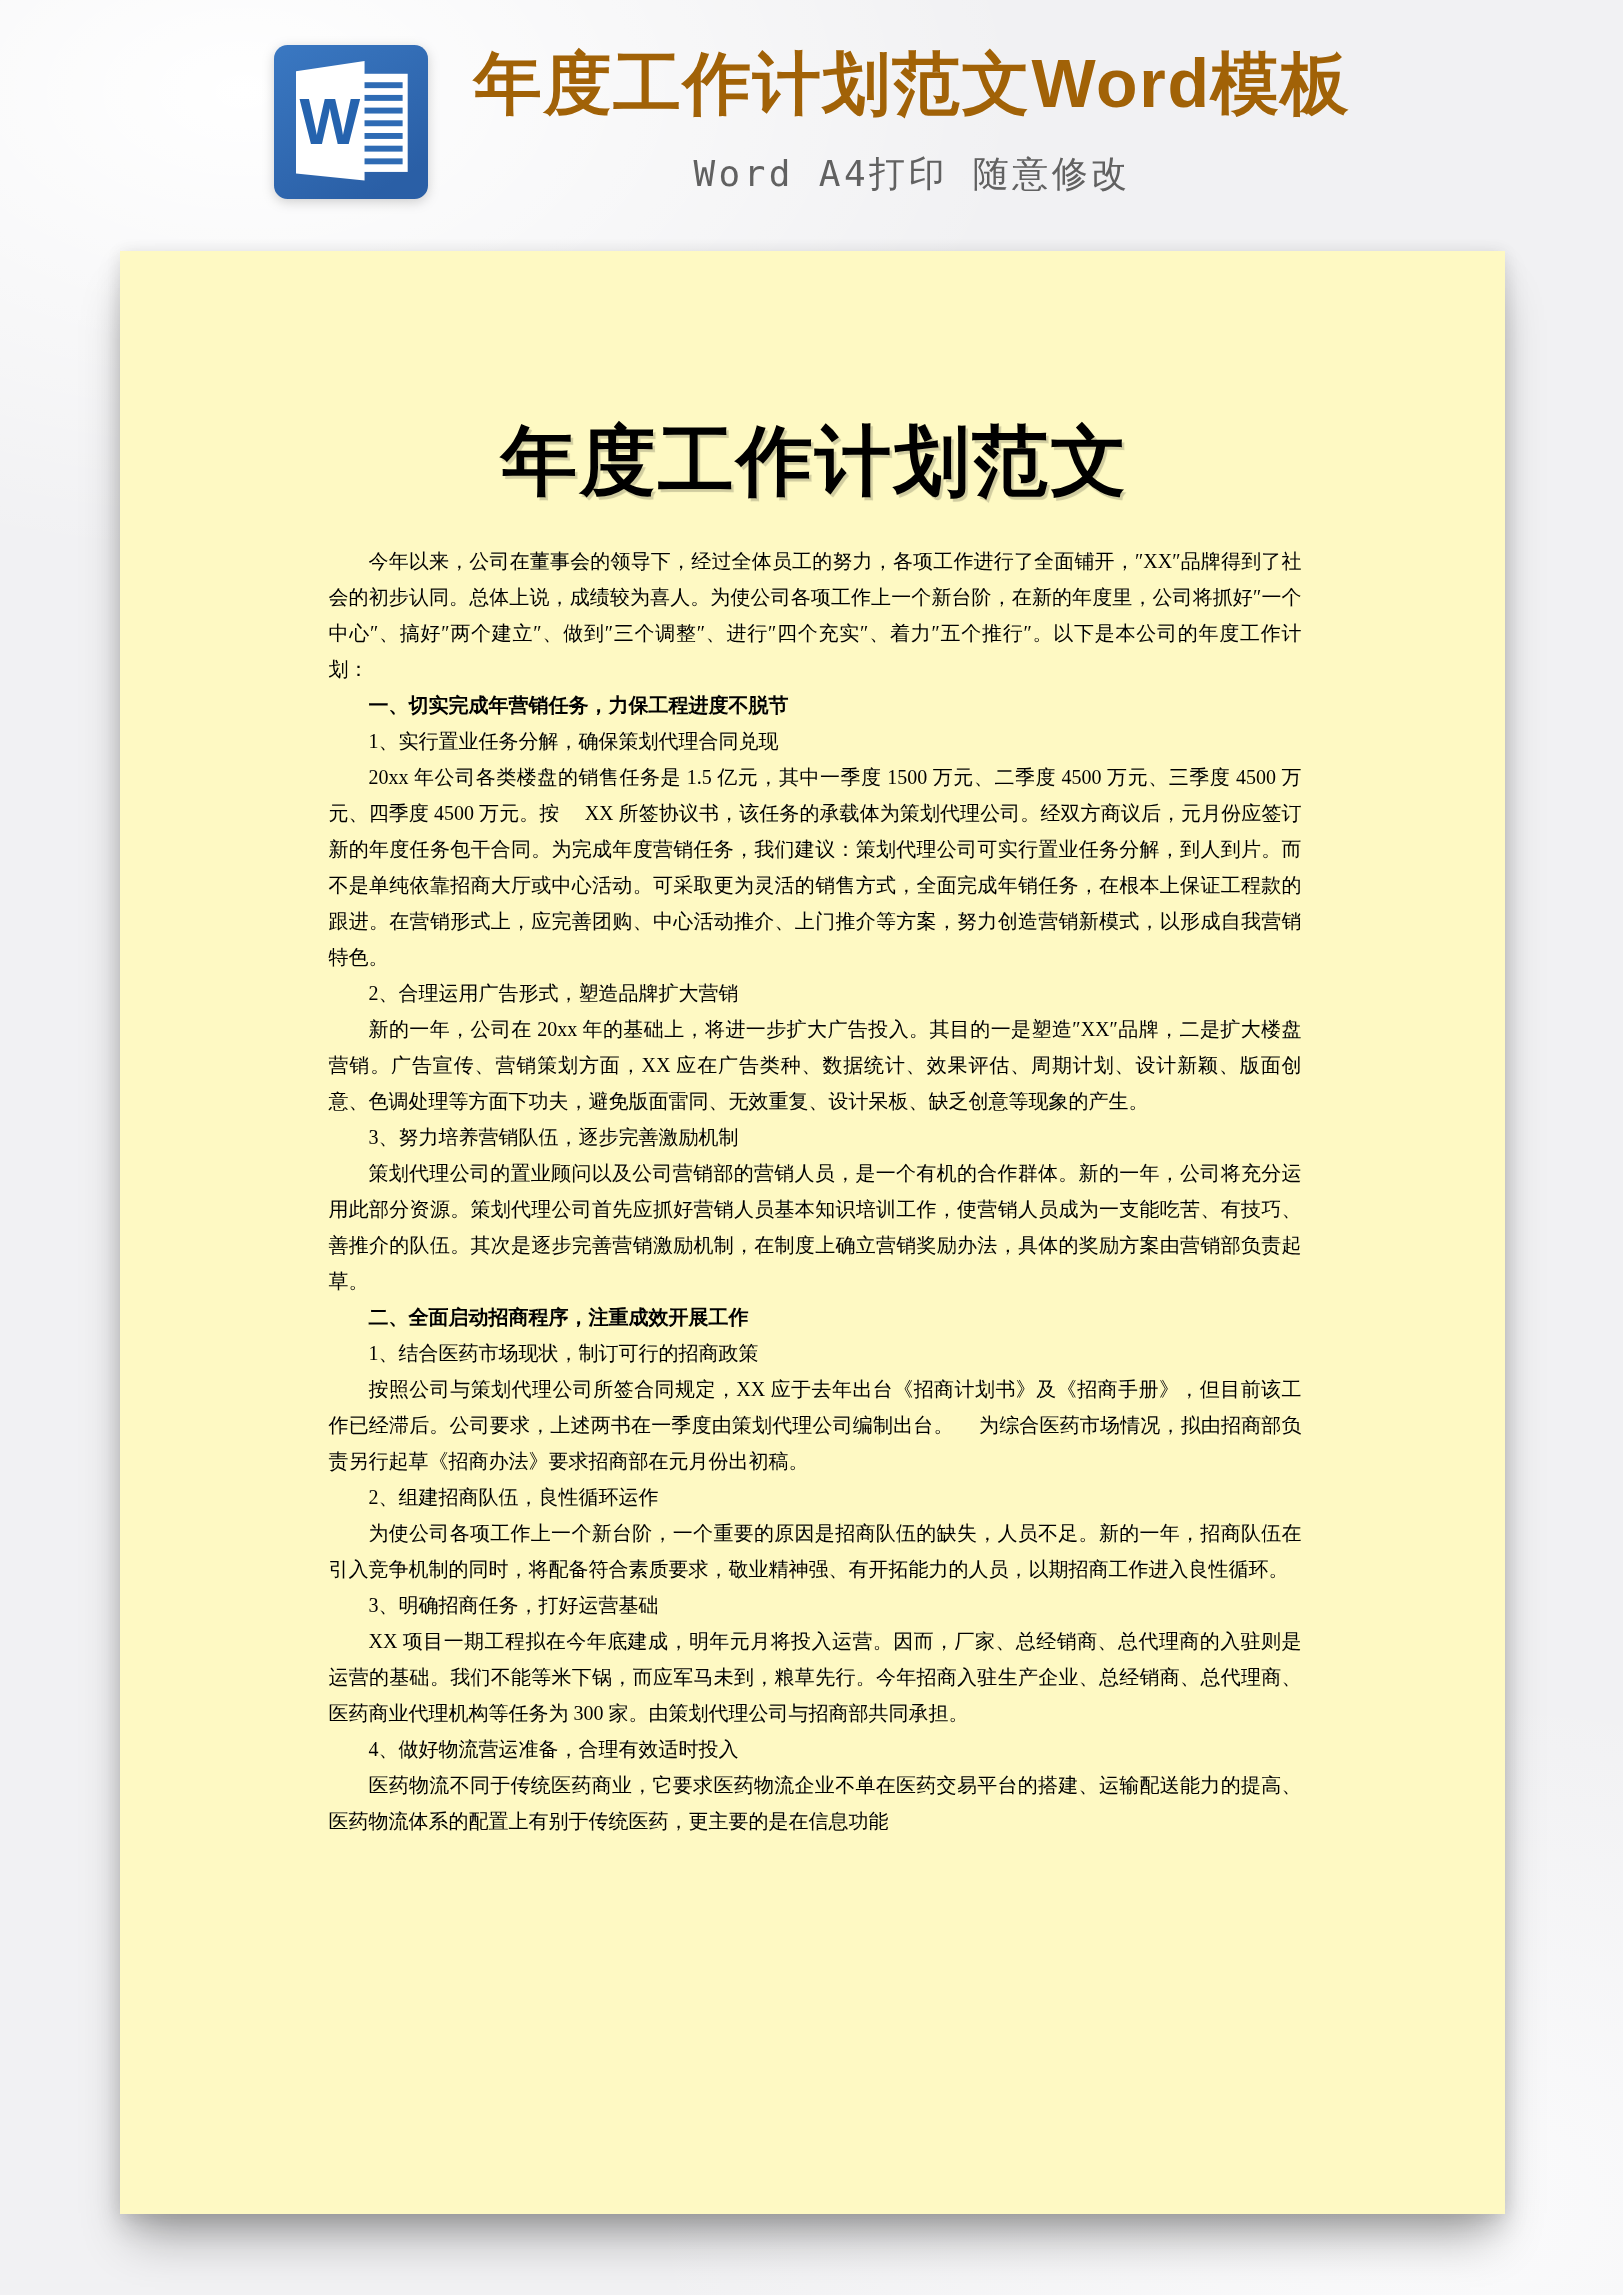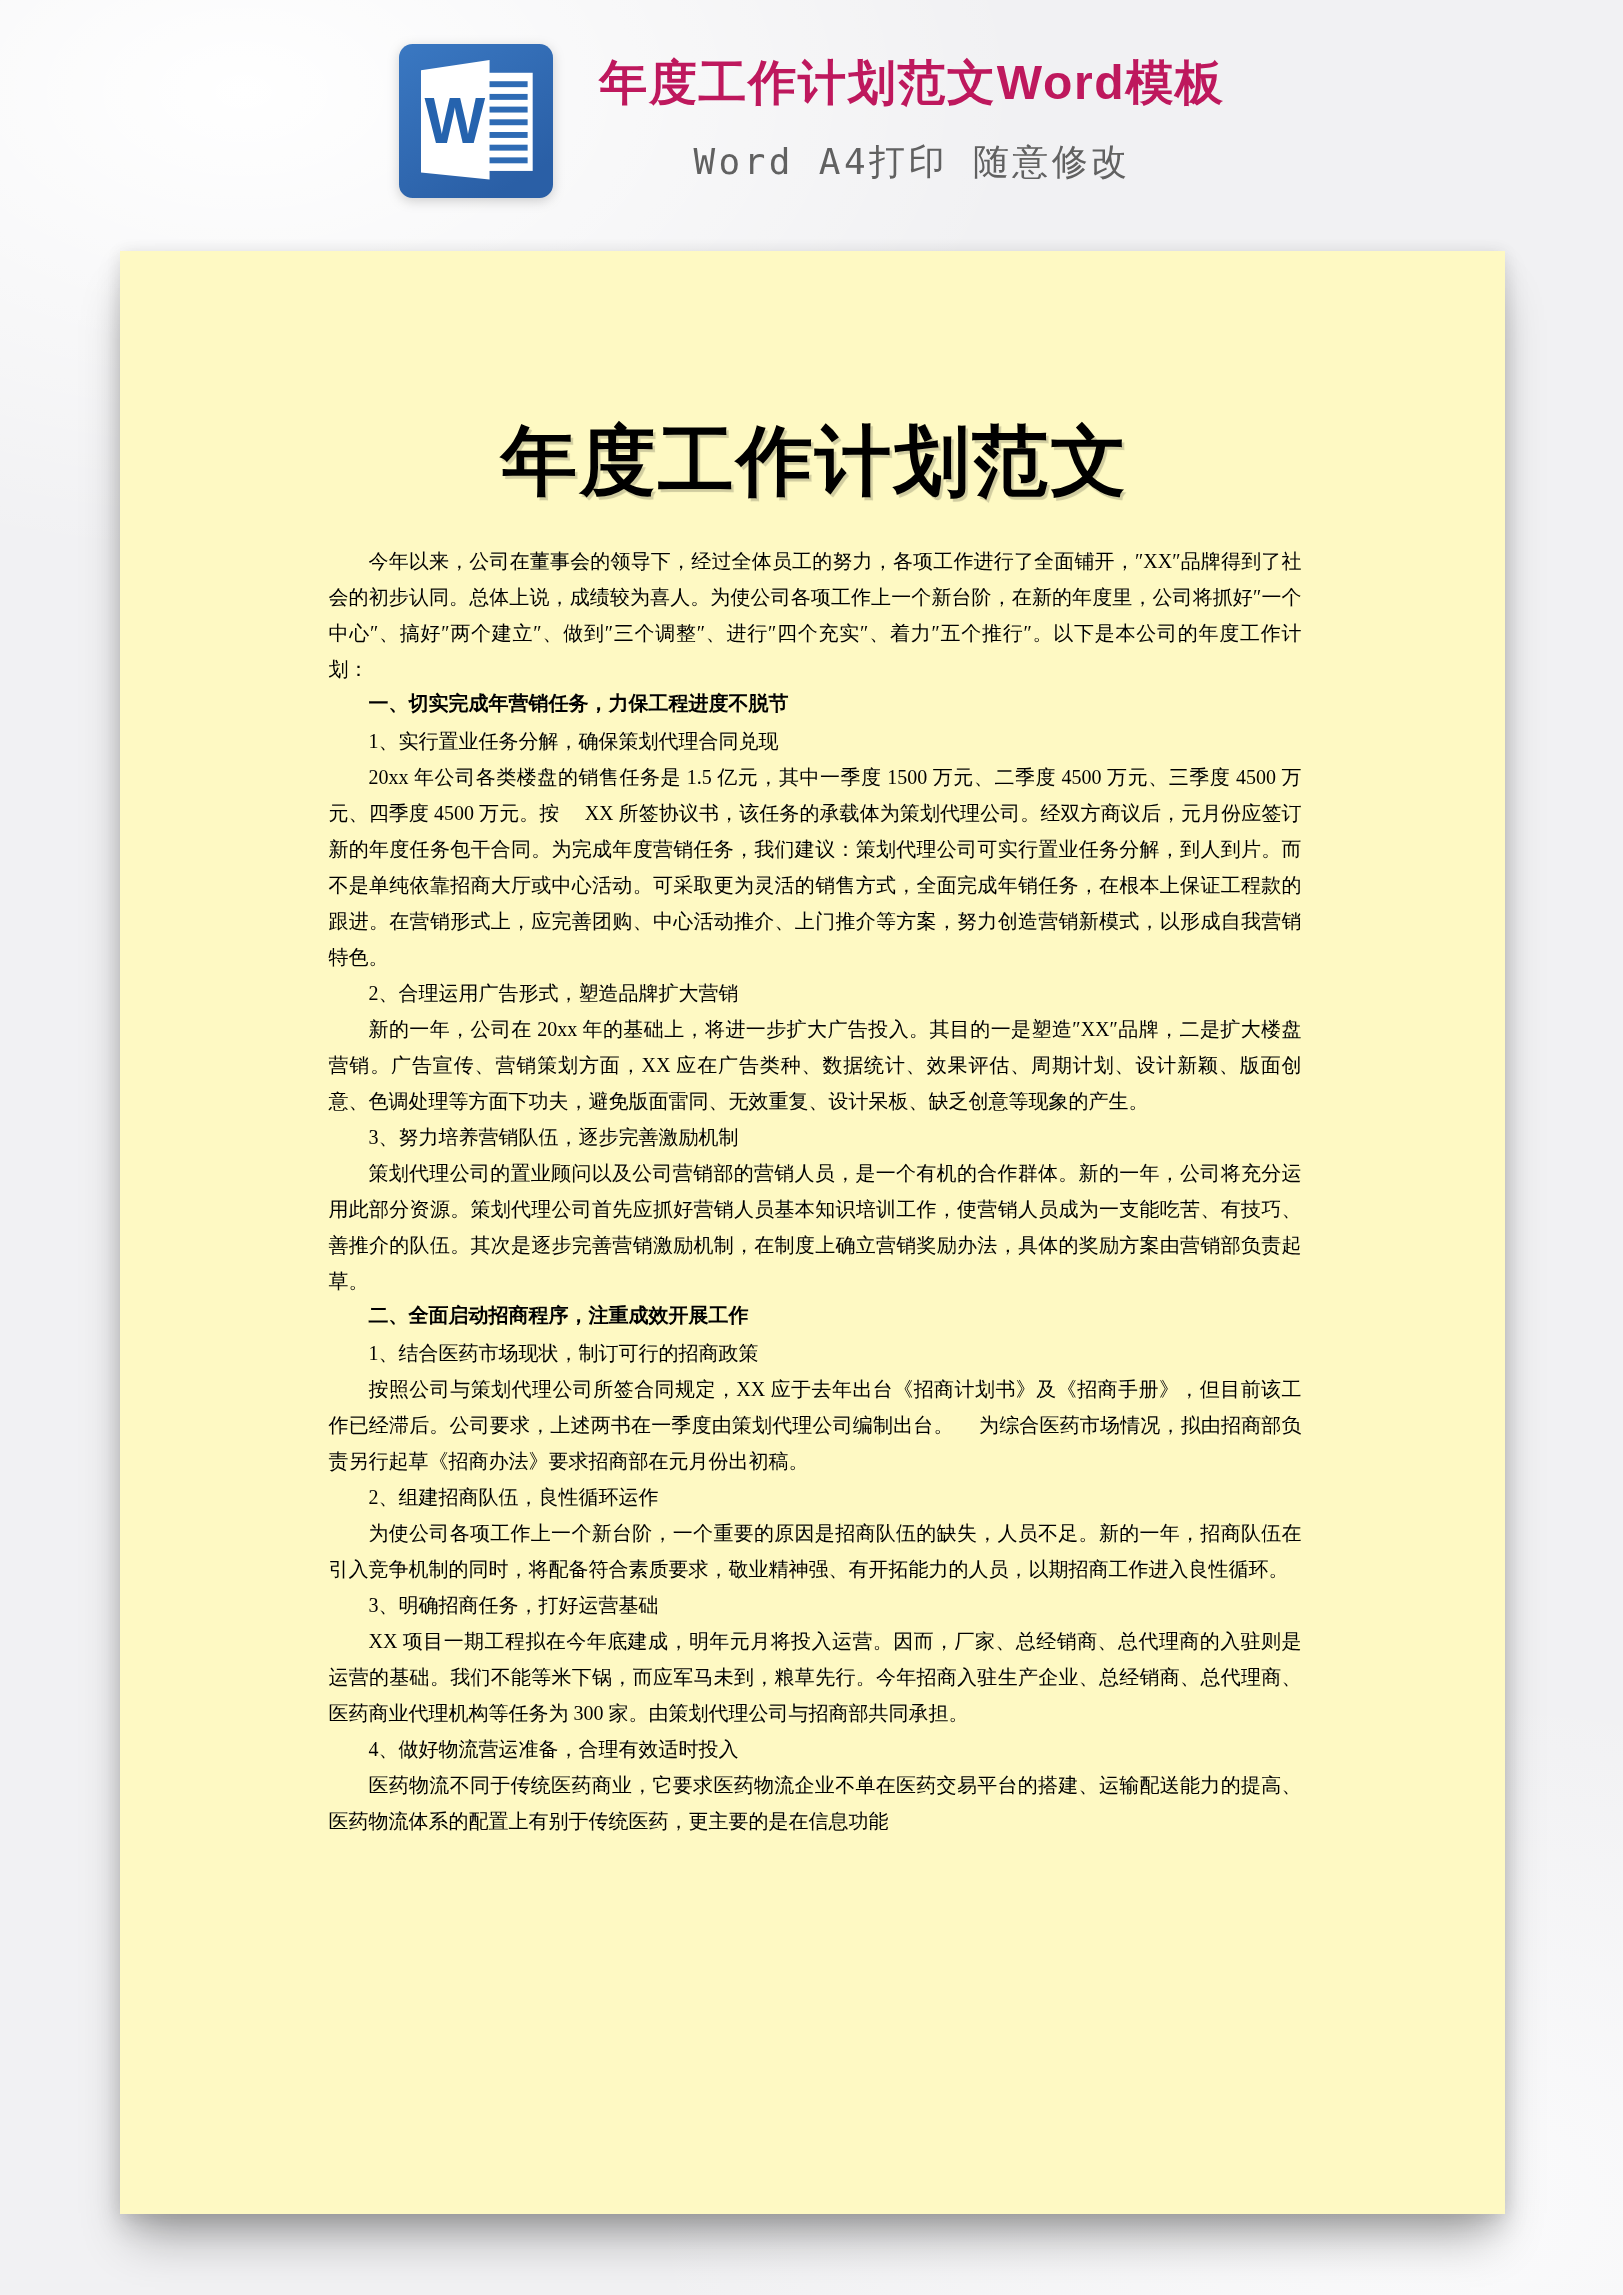--- a/index.html
+++ b/index.html
@@ -17,21 +17,21 @@
   .header {
     height:251px;
     display:flex; flex-direction:column; align-items:center;
     padding-top:44px;
   }
   .brand-row { display:flex; align-items:center; gap:46px; }
   .word-icon-wrap { width:154px; height:154px; flex:0 0 auto;
     filter: drop-shadow(0 3.4px 6px rgba(0,0,0,0.18)); }
   .title-col { display:flex; flex-direction:column; align-items:center; }
   .header-title {
-    font-size:48px; font-weight:700; color:#be185d;
+    font-size:68px; font-weight:700; color:#a16207;
     letter-spacing:1.7px; line-height:1.15; white-space:nowrap;
   }
   .header-subtitle {
     margin-top:28px;
     font-family:"DejaVu Sans Mono","Liberation Mono",monospace;
     font-size:36px; color:#616161; letter-spacing:3.4px; white-space:nowrap;
   }
 
   
   .page {
@@ -50,21 +50,21 @@
     color:#000; text-align:center; letter-spacing:2.5px;
     text-shadow:2.5px 2.5px 0.8px rgba(0,0,0,0.18);
     margin-bottom:36px;
   }
   .para {
     font-family:"Liberation Serif","DejaVu Serif",serif;
     font-size:20px; line-height:36px; color:#000;
     text-align:justify; text-indent:2em;
   }
   .para.h1 {
-    font-family:Liberation Mono, monospace;
+    font-family:Liberation Sans, sans-serif;
     font-weight:700;
   }
 </style>
 </head>
 <body>
 
 <div class="header">
   <div class="brand-row">
 
     <div class="word-icon-wrap">

